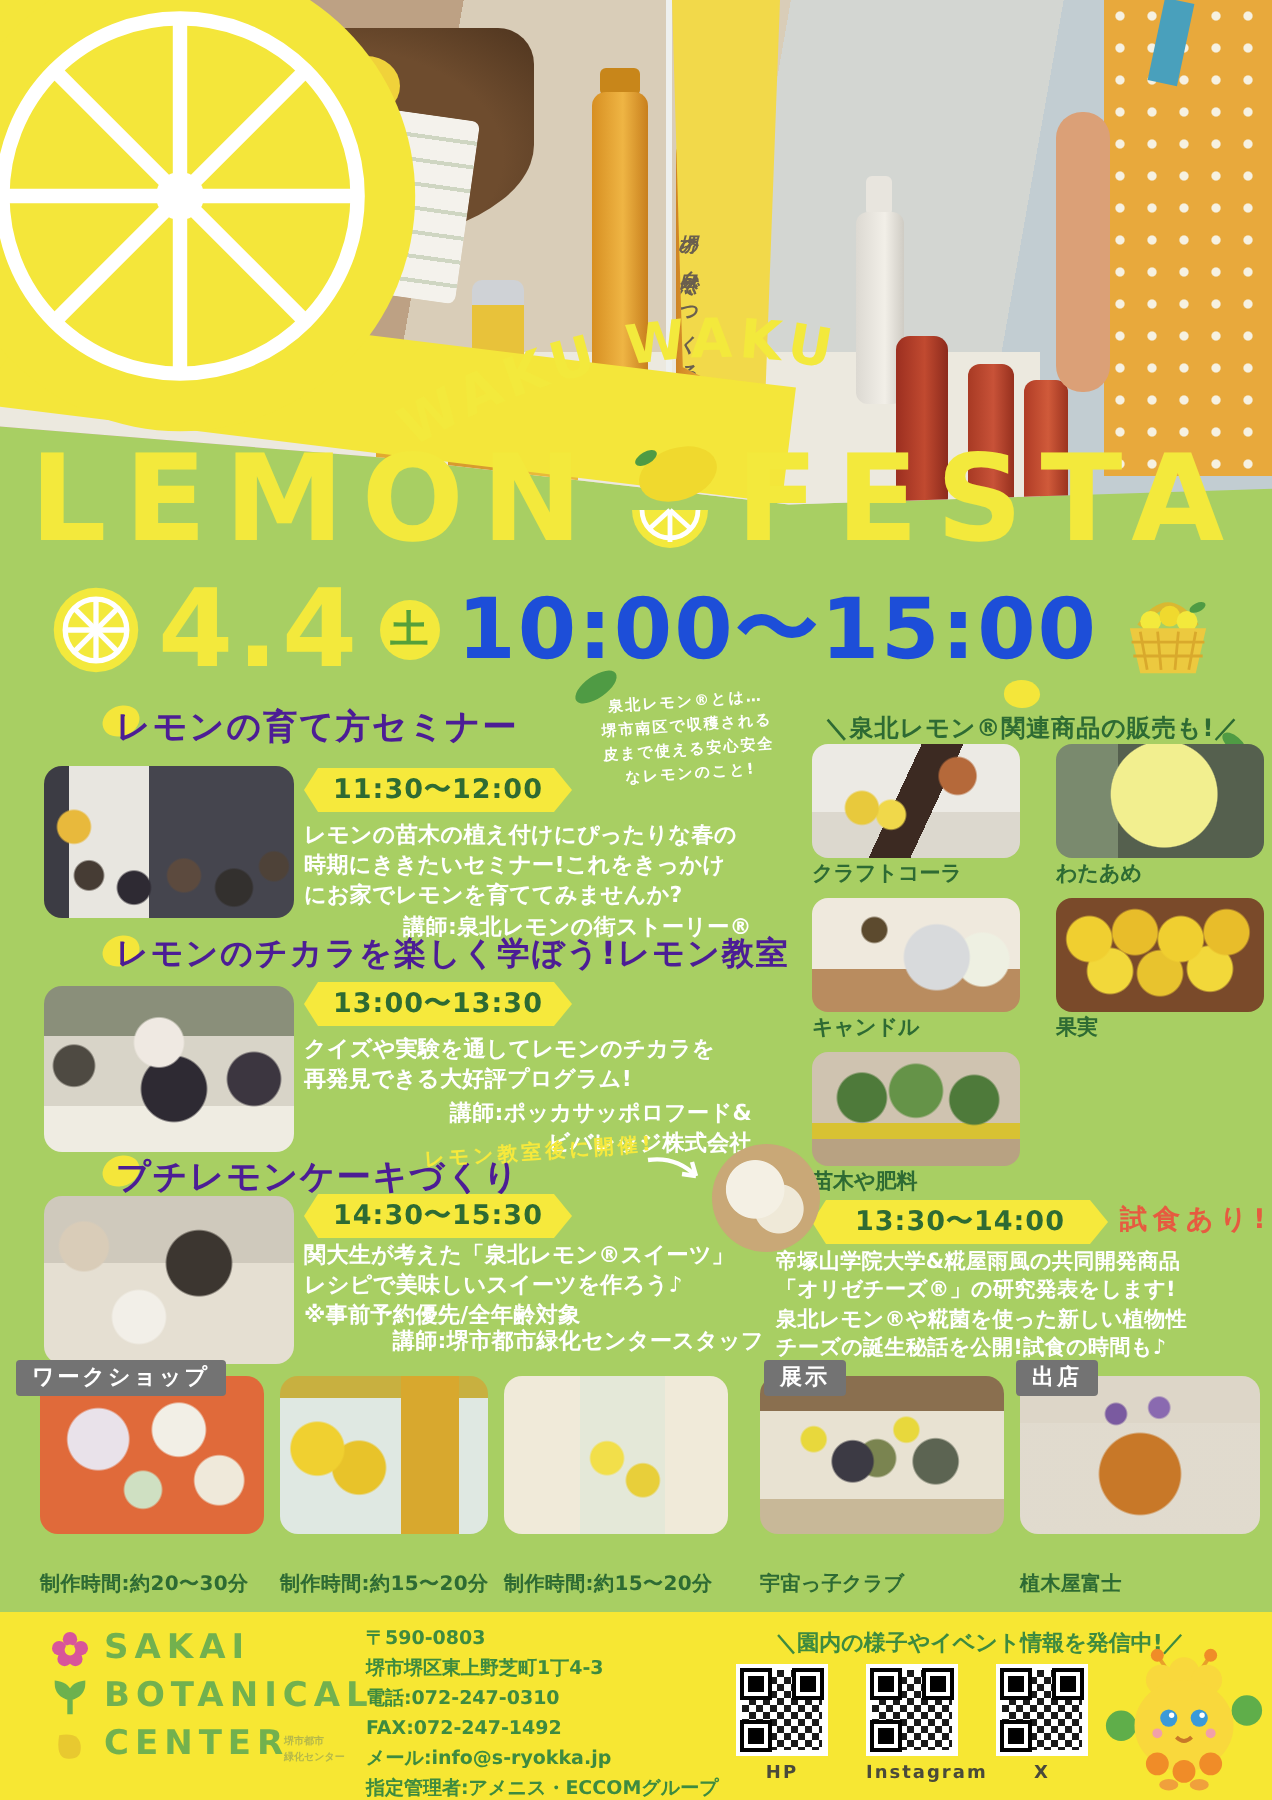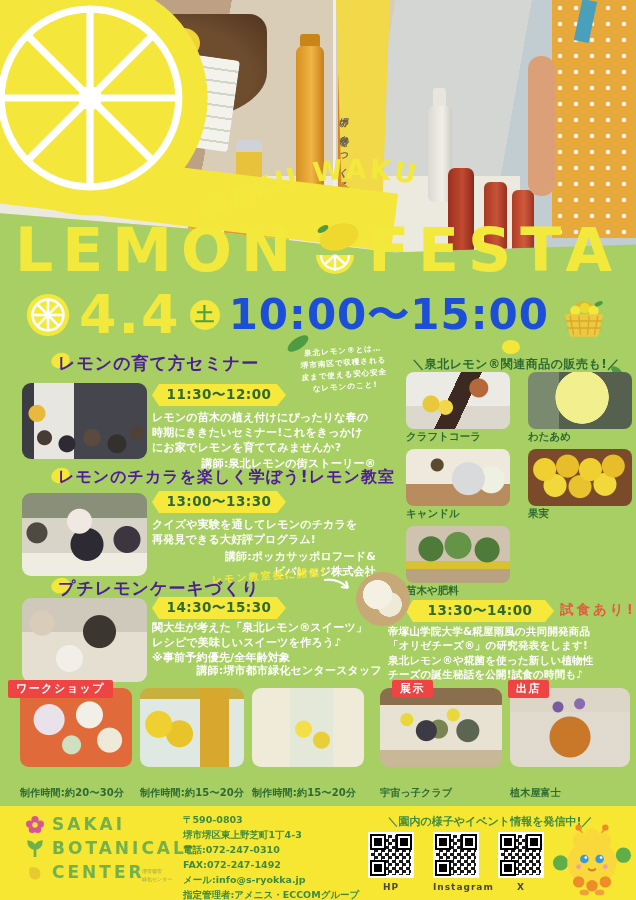--- a/index.html
+++ b/index.html
@@ -79,21 +79,21 @@
   .m-cell{display:flex;flex-direction:column;}
   .gph{width:104px;height:57px;border-radius:8px;}
   .m-label{color:#2e6b33;font-weight:800;font-size:10.5px;margin-top:1px;}
   .taste-badge{position:absolute;left:560px;top:601px;color:#e65b40;font-weight:800;font-size:13.5px;letter-spacing:3px;z-index:5;}
   .cheese{position:absolute;left:356px;top:572px;width:54px;height:54px;border-radius:50%;z-index:6;
     background:radial-gradient(circle at 40% 42%,#f4f0e4 0 32%,transparent 33%),
       radial-gradient(circle at 62% 60%,#efe9d8 0 26%,transparent 27%),
       radial-gradient(circle at 50% 50%,#c9a877 0 70%,#a8855a 100%);}
   .arrow-note{position:absolute;left:320px;top:576px;z-index:6;}
   
-  .badge{position:absolute;background:#ef4444;color:#fff;font-weight:800;font-size:11px;
+  .badge{position:absolute;background:#737373;color:#fff;font-weight:800;font-size:11px;
     padding:1px 8px 2px;border-radius:2px;letter-spacing:1.5px;z-index:7;}
   .cap{position:absolute;color:#2e6b33;font-weight:800;font-size:10px;line-height:1.45;
     white-space:pre-line;z-index:5;letter-spacing:.2px;}
   
   .footer{position:absolute;left:0;top:806px;width:636px;height:94px;background:#f7e733;z-index:8;}
   .logo-row{position:absolute;display:flex;align-items:flex-start;gap:8px;}
   .logo-txt{color:#72b14e;font-weight:800;font-size:17px;letter-spacing:3px;line-height:1;}
   .logo-sub{position:absolute;left:142px;top:62px;color:#b5b84a;font-size:5px;font-weight:700;
     line-height:1.5;white-space:pre-line;}
   .addr{position:absolute;left:183px;top:6px;color:#3e8b3f;font-weight:700;font-size:9.5px;line-height:1.58;}
@@ -359,21 +359,21 @@
 
   <div class="cheese"></div>
   <div class="banner" style="left:406px;top:600px;width:148px;">13:30〜14:00</div>
   <div class="taste-badge">試食あり!</div>
   <div class="desc" style="left:388px;top:624px;width:246px;font-size:10.5px;">帝塚山学院大学&amp;糀屋雨風の共同開発商品
 「オリゼチーズ®」の研究発表をします!
 泉北レモン®や糀菌を使った新しい植物性
 チーズの誕生秘話を公開!試食の時間も♪</div>
 
   <div class="badge" style="left:8px;top:680px;">ワークショップ</div>
-  <div class="badge" style="left:392px;top:680px;text-align:center;">展示</div>
+  <div class="badge" style="left:382px;top:680px;text-align:center;">展示</div>
   <div class="badge" style="left:508px;top:680px;">出店</div>
 
   <div class="ph p-flower" style="left:20px;top:688px;width:112px;height:79px;"></div>
   <div class="ph p-salt" style="left:140px;top:688px;width:104px;height:79px;"></div>
   <div class="ph p-syrup" style="left:252px;top:688px;width:112px;height:79px;"></div>
   <div class="ph p-exhibit" style="left:380px;top:688px;width:122px;height:79px;"></div>
   <div class="ph p-soft" style="left:510px;top:688px;width:120px;height:79px;"></div>
 
   <div class="cap" style="left:20px;top:771px;width:130px;">
     <span>制作時間:約20〜30分</span><br>

